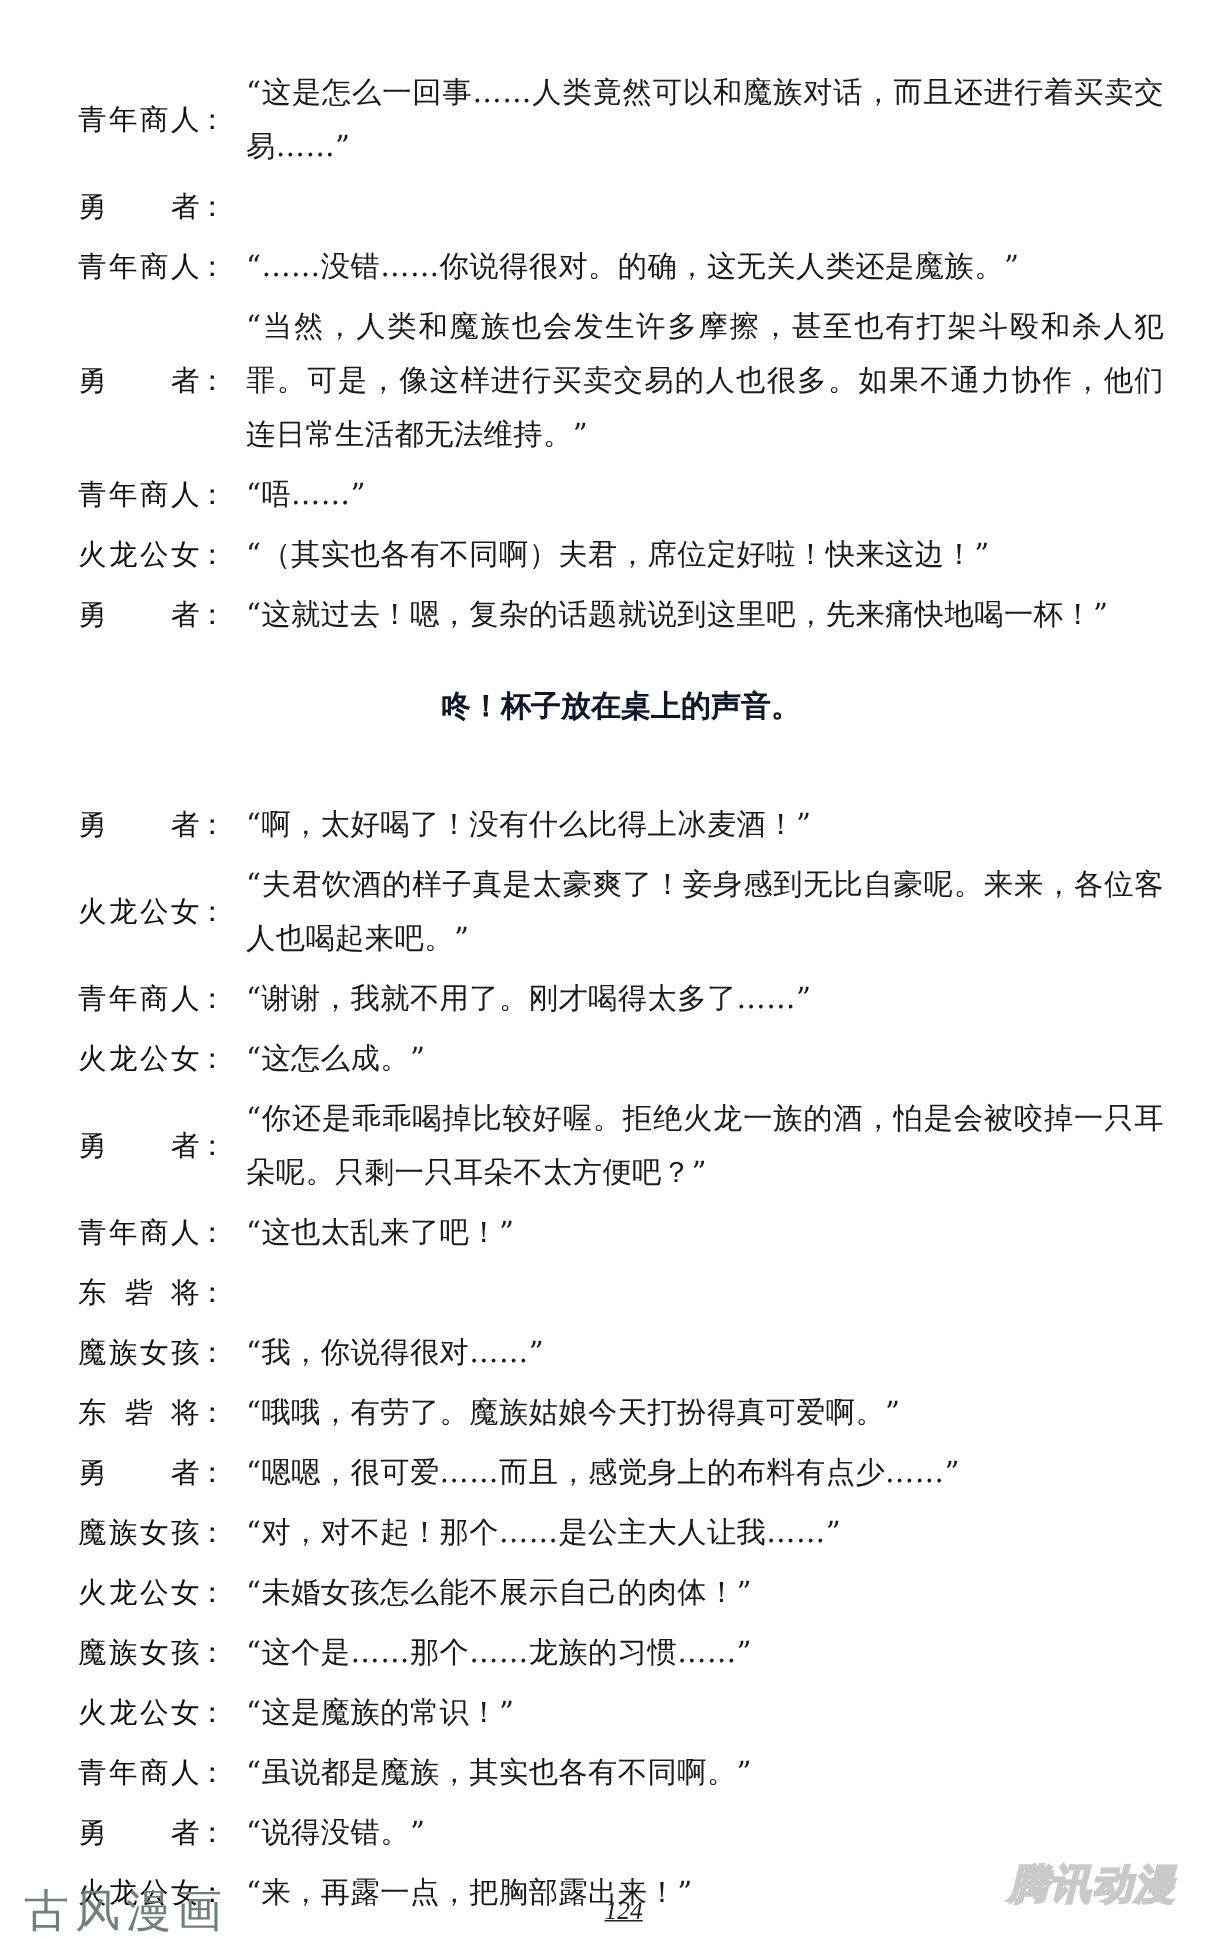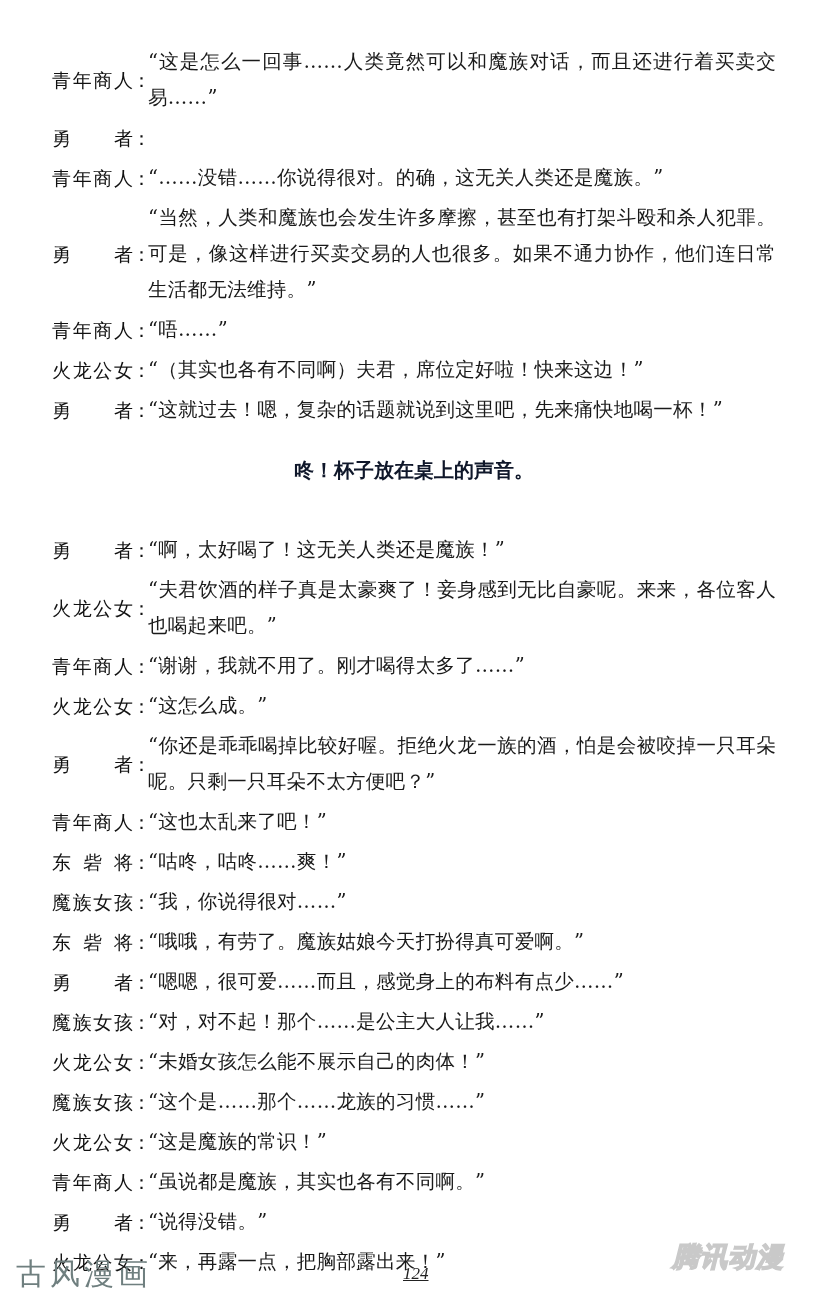--- a/index.html
+++ b/index.html
@@ -45,20 +45,21 @@
     display: inline-block;
   }
   .speech {
     flex: 1 1 auto;
     font-family: "DejaVu Serif", "Liberation Serif", serif;
     font-size: 19.5px;
     line-height: 36px;
     letter-spacing: 0.3px;
     color: #1a1a1a;
     text-align: justify;
+    margin-left: 16px;
   }
   .narration {
     font-family: "DejaVu Sans", "Liberation Sans", sans-serif;
     font-size: 20px;
     font-weight: bold;
     color: #0f172a;
     line-height: 36px;
     margin: 24px 0 44px 0;
     text-align: center;
   }
@@ -127,21 +128,21 @@
       </div>
       <div class="line">
         <div class="speaker"><span class="name">勇者</span><span class="colon">：</span></div>
         <div class="speech">“这就过去！嗯，复杂的话题就说到这里吧，先来痛快地喝一杯！”</div>
       </div>
     </div>
   <div class="narration">咚！杯子放在桌上的声音。</div>
   <div id="part2">
       <div class="line">
         <div class="speaker"><span class="name">勇者</span><span class="colon">：</span></div>
-        <div class="speech">“啊，太好喝了！这无关人类还是魔族！”</div>
+        <div class="speech">“啊，太好喝了！没有什么比得上冰麦酒！”</div>
       </div>
       <div class="line">
         <div class="speaker"><span class="name">火龙公女</span><span class="colon">：</span></div>
         <div class="speech">“夫君饮酒的样子真是太豪爽了！妾身感到无比自豪呢。来来，各位客人也喝起来吧。”</div>
       </div>
       <div class="line">
         <div class="speaker"><span class="name">青年商人</span><span class="colon">：</span></div>
         <div class="speech">“谢谢，我就不用了。刚才喝得太多了……”</div>
       </div>
       <div class="line">
@@ -151,21 +152,20 @@
       <div class="line">
         <div class="speaker"><span class="name">勇者</span><span class="colon">：</span></div>
         <div class="speech">“你还是乖乖喝掉比较好喔。拒绝火龙一族的酒，怕是会被咬掉一只耳朵呢。只剩一只耳朵不太方便吧？”</div>
       </div>
       <div class="line">
         <div class="speaker"><span class="name">青年商人</span><span class="colon">：</span></div>
         <div class="speech">“这也太乱来了吧！”</div>
       </div>
       <div class="line">
         <div class="speaker"><span class="name">东砦将</span><span class="colon">：</span></div>
-        <div class="speech">“咕咚，咕咚……爽！”</div>
       </div>
       <div class="line">
         <div class="speaker"><span class="name">魔族女孩</span><span class="colon">：</span></div>
         <div class="speech">“我，你说得很对……”</div>
       </div>
       <div class="line">
         <div class="speaker"><span class="name">东砦将</span><span class="colon">：</span></div>
         <div class="speech">“哦哦，有劳了。魔族姑娘今天打扮得真可爱啊。”</div>
       </div>
       <div class="line">

